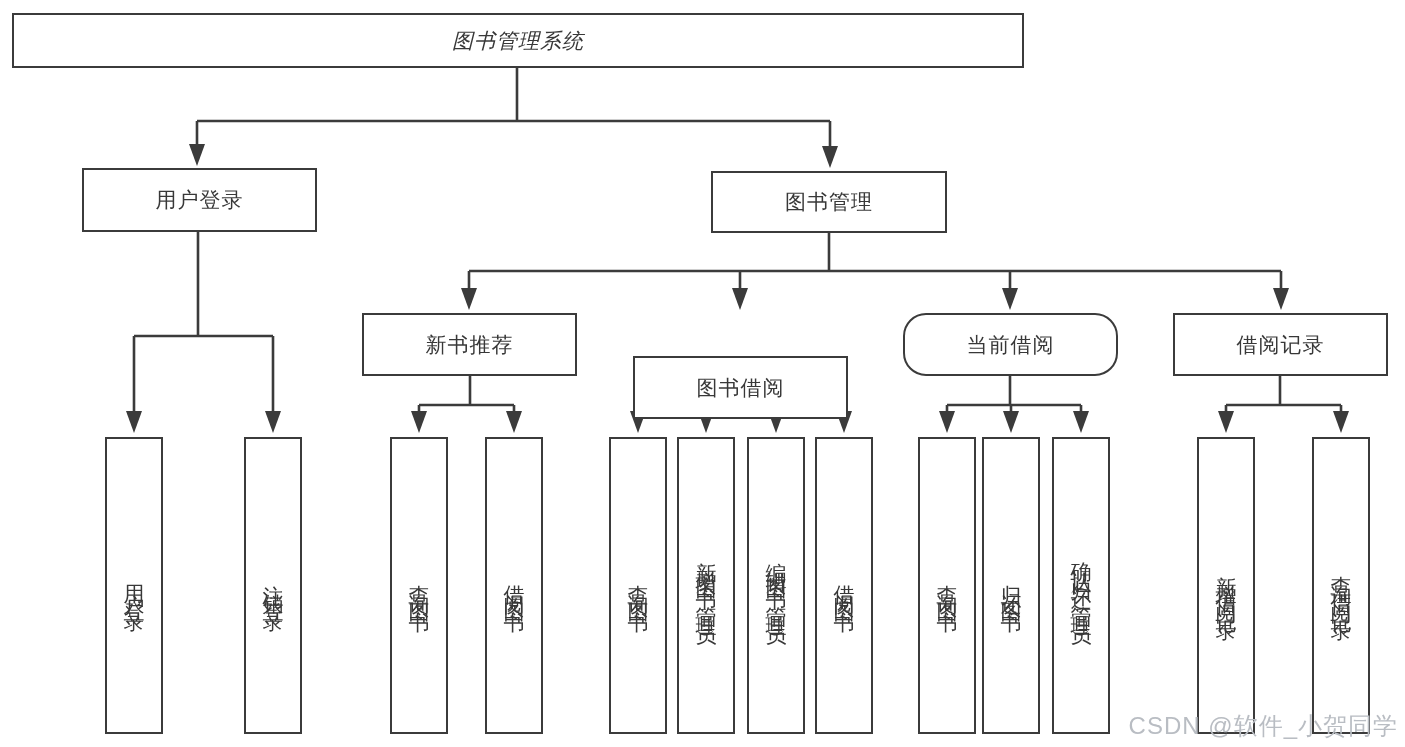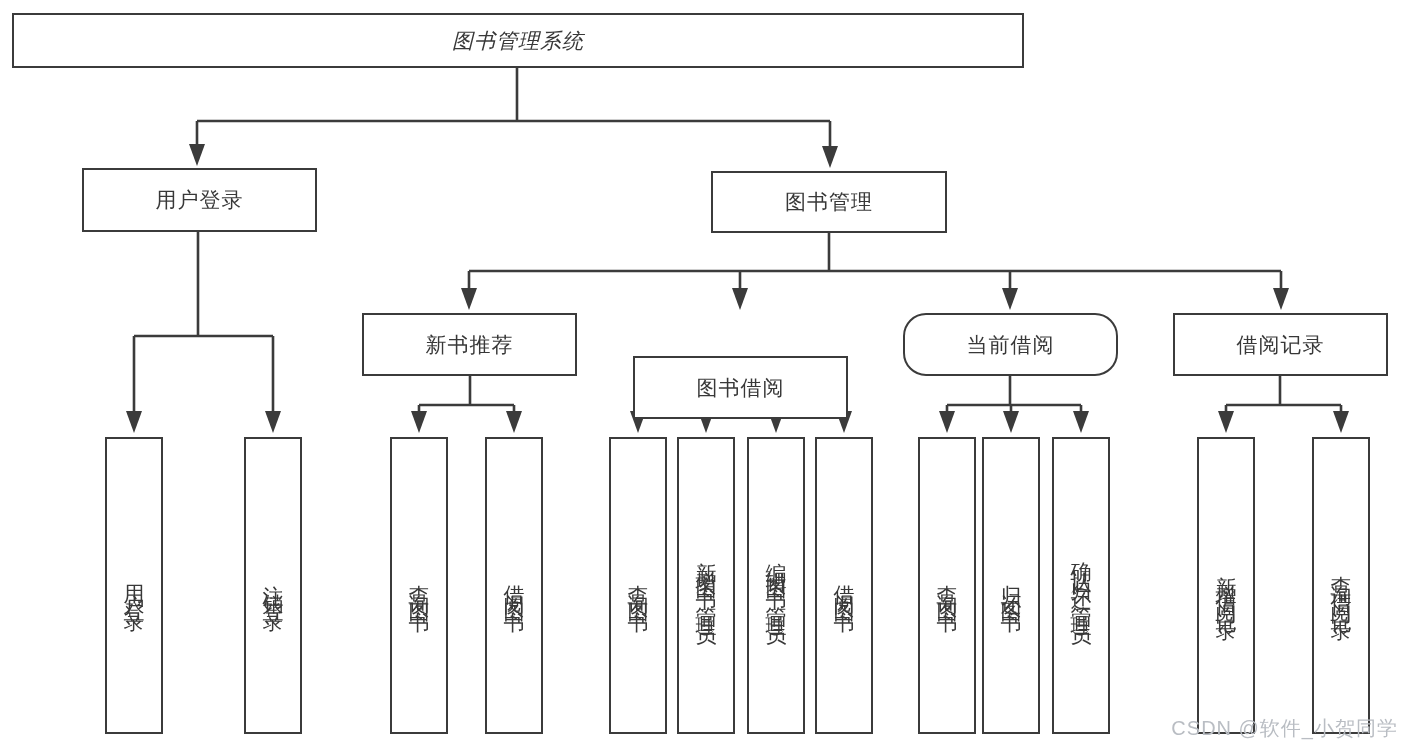--- a/index.html
+++ b/index.html
@@ -57,21 +57,21 @@
   #f8  { left: 815px; }
   #f9  { left: 918px; }
   #f10 { left: 982px; }
   #f11 { left: 1052px; }
   #f12 { left: 1197px; }
   #f13 { left: 1312px; }
   #watermark {
     position: absolute;
     right: 7px;
     bottom: 5px;
-    font-size: 20px;
+    font-size: 24px;
     color: #b9bdc3;
     letter-spacing: 1px;
     z-index: 5;
   }
 </style>
 </head>
 <body>
 
 <div id="stage">
 

